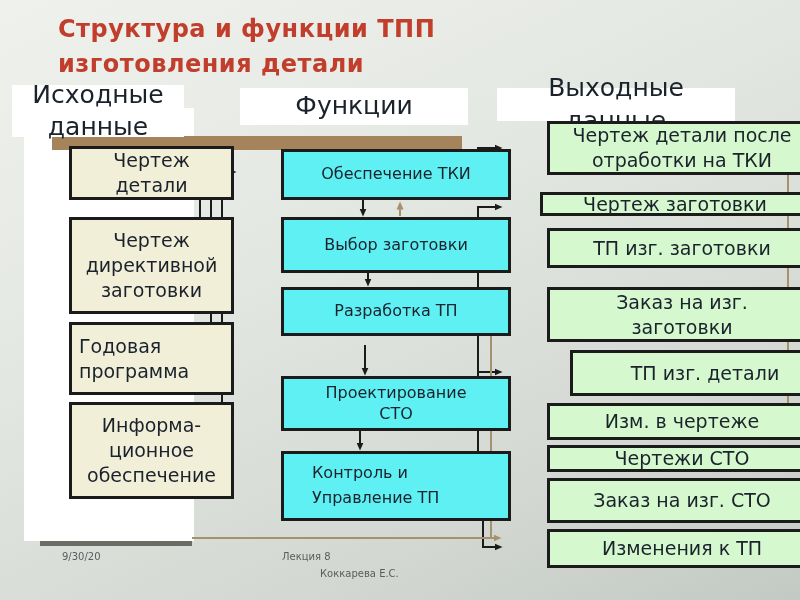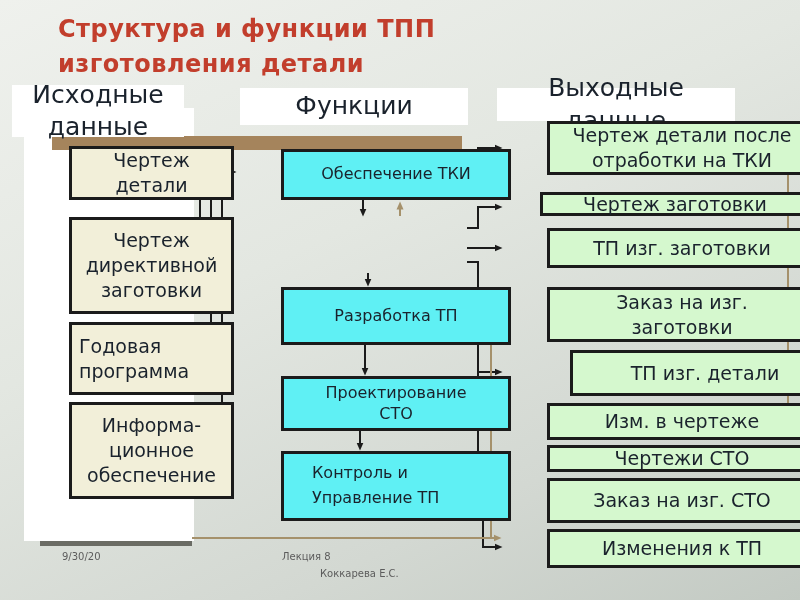--- a/index.html
+++ b/index.html
@@ -92,21 +92,22 @@
   <div class="abs bx in" style="left:25px;top:217px;width:165px;height:97px">Чертеж
 директивной
 заготовки</div>
   <div class="abs bx in left-al" style="left:25px;top:322px;width:165px;height:73px;padding-left:7px">Годовая
 программа</div>
   <div class="abs bx in" style="left:25px;top:402px;width:165px;height:97px">Информа-
 ционное
 обеспечение</div>
 
   <div class="abs bx fn" style="left:237px;top:149px;width:230px;height:51px">Обеспечение ТКИ</div>
-  <div class="abs bx fn" style="left:237px;top:287px;width:230px;height:58px">Разработка ТП</div>
+  <div class="abs bx fn" style="left:237px;top:217px;width:230px;height:56px">Выбор заготовки</div>
+  <div class="abs bx fn" style="left:237px;top:287px;width:230px;height:49px">Разработка ТП</div>
   <div class="abs bx fn" style="left:237px;top:376px;width:230px;height:55px">Проектирование
 СТО</div>
   <div class="abs bx fn left-al" style="left:237px;top:451px;width:230px;height:70px;padding-left:28px;line-height:1.55">Контроль и
 Управление ТП</div>
 
   <div class="abs bx out" style="left:503px;top:121px;width:270px;height:54px">Чертеж детали после
 отработки на ТКИ</div>
   <div class="abs bx out" style="left:496px;top:192px;width:270px;height:24px">Чертеж заготовки</div>
   <div class="abs bx out" style="left:503px;top:228px;width:270px;height:40px">ТП изг. заготовки</div>
   <div class="abs bx out" style="left:503px;top:287px;width:270px;height:55px">Заказ на изг.

